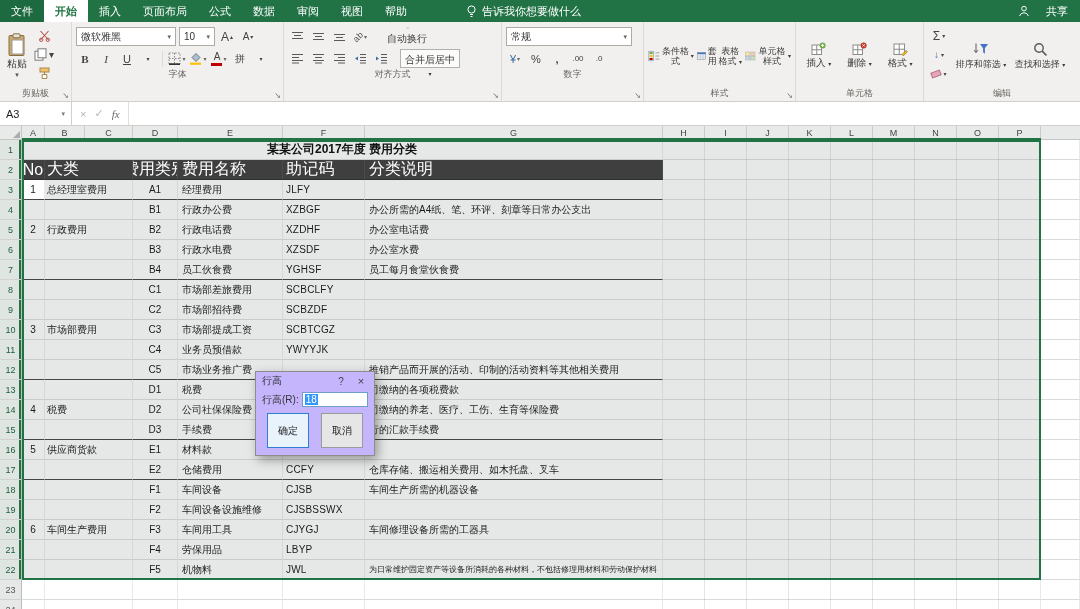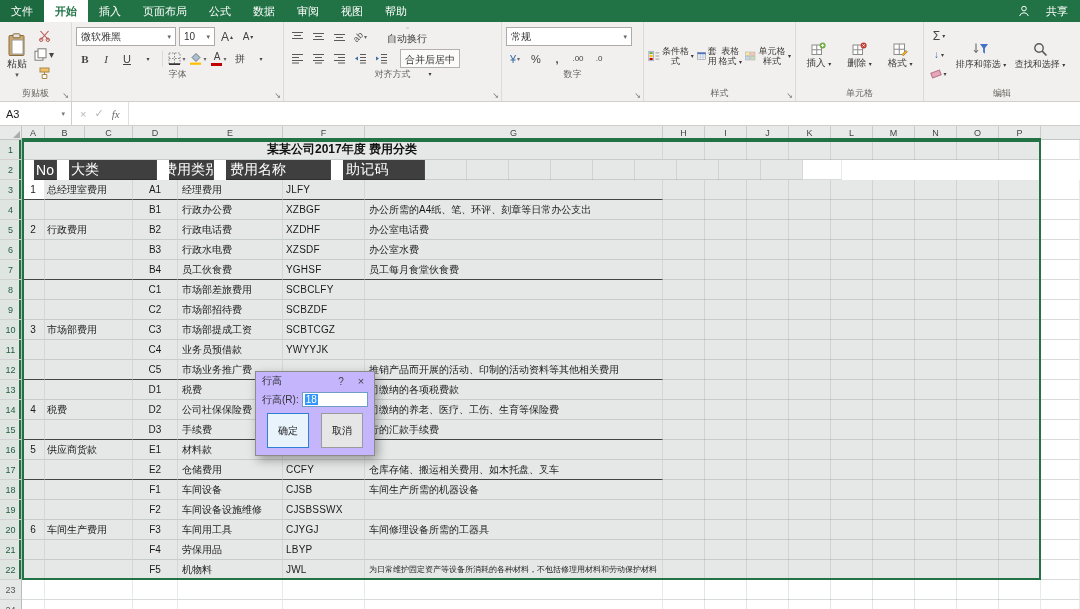--- a/index.html
+++ b/index.html
@@ -67,21 +67,21 @@
   .t { background:#e6e8e8; }
   .w-no{width:23px;justify-content:center;}
   .w-cat{width:88px;padding-left:2px;}
   .w-type{width:45px;justify-content:center;}
   .w-name{width:105px;padding-left:4px;}
   .w-code{width:82px;padding-left:3px;letter-spacing:.2px;}
   .w-desc{width:298px;padding-left:4px;}
   .w-title{width:641px;justify-content:center;font-weight:bold;font-size:12px;color:#111;}
   .spacer { width:378px; background-image:repeating-linear-gradient(90deg, transparent 0, transparent 41px, rgba(125,138,138,.22) 41px, rgba(125,138,138,.22) 42px); }
   .outside { width:39px; background:#fff; }
-  .hdr { background:#3f3f3f !important; color:#fff; font-size:14px; border-right-color:rgba(255,255,255,.06); border-bottom-color:#2e2e2e;margin-left:12px; }
+  .hdr { background:#3f3f3f !important; color:#fff; font-size:16px; border-right-color:rgba(255,255,255,.06); border-bottom-color:#2e2e2e; }
   .srow.sep .tbl { border-bottom:1px solid #444; }
   .active { background:#fff !important; }
   .small-desc { font-size:8px; color:#222; }
   .sel-border { position:absolute; left:22px; top:14px; width:1019px; height:440px; border:2px solid #217346; pointer-events:none; }
 
   
   .dialog { position:absolute; left:255px; top:371px; width:120px; background:#c4b5fd; border:1px solid #8c8c8c; box-shadow:3px 4px 10px rgba(0,0,0,.35); font-size:10px; color:#333; z-index:99; }
   .dlg-title { height:18px; display:flex; align-items:center; padding:0 6px; }
   .dlg-btn { margin-left:auto; color:#444; width:14px; text-align:center; }
   .dlg-btn.close { margin-left:6px; font-size:11px; }
@@ -104,20 +104,29 @@
         <div class="tab file">文件</div>
         <div class="tab active">开始</div>
         <div class="tab">插入</div>
         <div class="tab">页面布局</div>
         <div class="tab">公式</div>
         <div class="tab">数据</div>
         <div class="tab">审阅</div>
         <div class="tab">视图</div>
         <div class="tab">帮助</div>
       </div>
+    <div class="tellme">
+      <span>
+        <svg width="11" height="13" viewBox="0 0 11 13">
+            <circle cx="5.5" cy="4.5" r="3.6" fill="none" stroke="#fff" stroke-width="1"></circle>
+            <path d="M4 9.5 h3 M4.5 11.5 h2" stroke="#fff" stroke-width="1"></path>
+          </svg>
+      </span>
+      <span>告诉我你想要做什么</span>
+    </div>
     <div class="tb-right">
       <span>
         <svg width="12" height="12" viewBox="0 0 12 12">
             <circle cx="6" cy="3.6" r="2.3" fill="none" stroke="#fff"></circle>
             <path d="M1.6 11 a4.6 4.6 0 0 1 8.8 0" fill="none" stroke="#fff"></path>
           </svg>
       </span>
       <span>共享</span>
     </div>
   </div>
@@ -459,20 +468,21 @@
           <div class="c spacer t"></div>
           <div class="c outside"></div>
         </div>
         <div class="srow">
           <div class="rn sel">2</div>
           <div class="c tbl hdr w-no">No</div>
           <div class="c tbl hdr w-cat">大类</div>
           <div class="c tbl hdr w-type">费用类别</div>
           <div class="c tbl hdr w-name">费用名称</div>
           <div class="c tbl hdr w-code">助记码</div>
+          <div class="c tbl hdr w-desc">分类说明</div>
           <div class="c spacer t"></div>
           <div class="c outside"></div>
         </div>
         <div class="srow sep">
           <div class="rn sel">3</div>
           <div class="c tbl t w-no active">1</div>
           <div class="c tbl t w-cat">总经理室费用</div>
           <div class="c tbl t w-type">A1</div>
           <div class="c tbl t w-name">经理费用</div>
           <div class="c tbl t w-code">JLFY</div>

